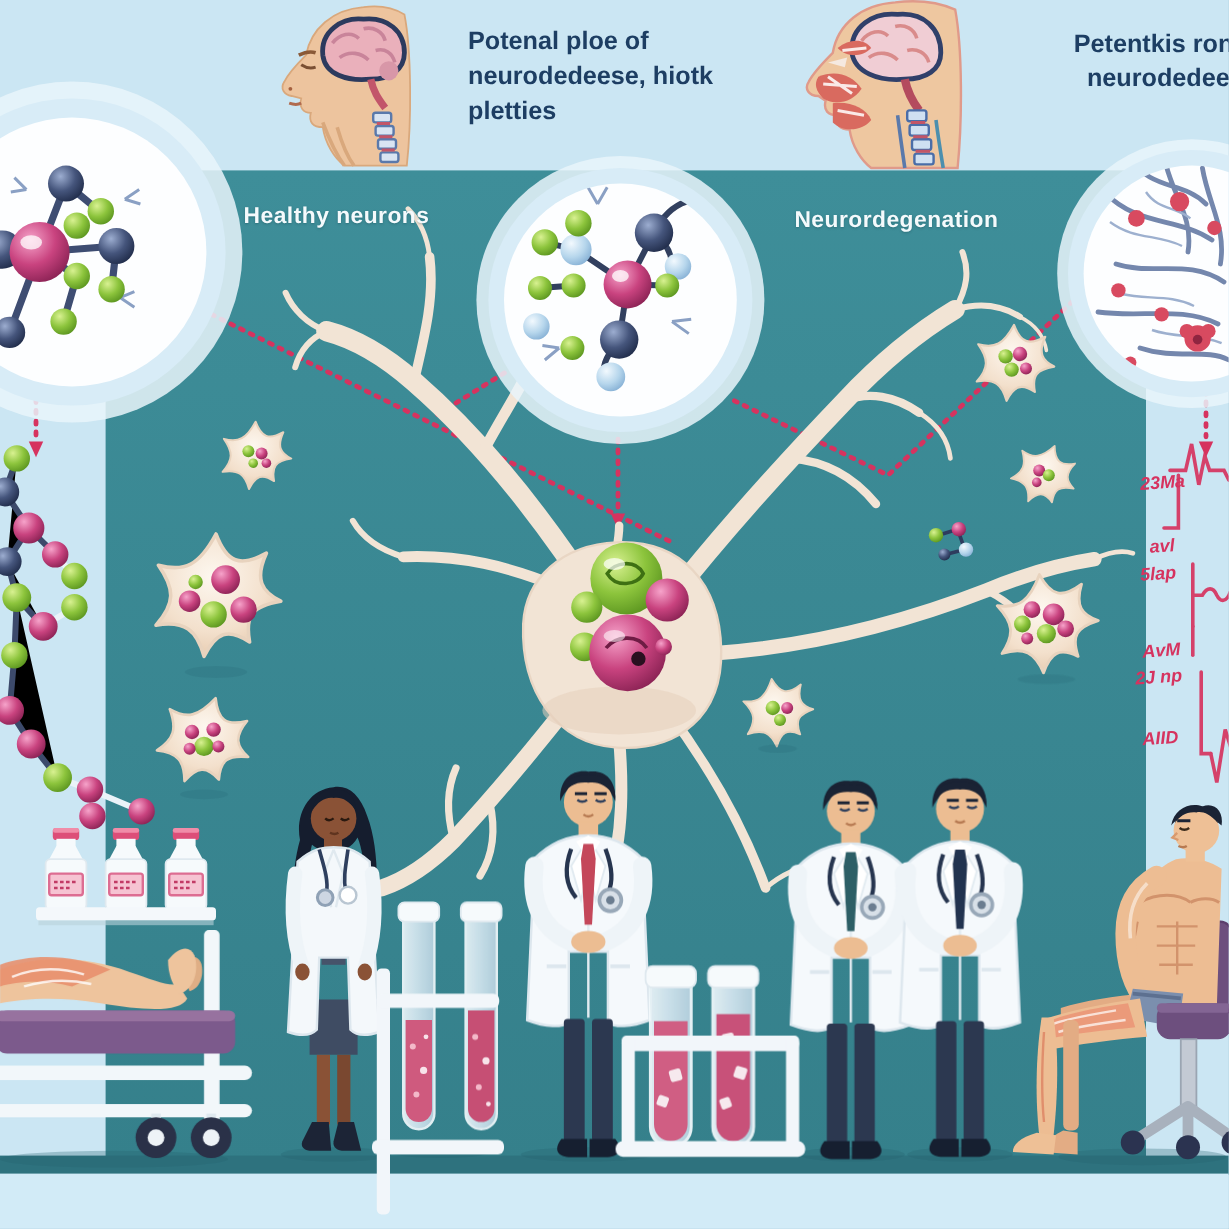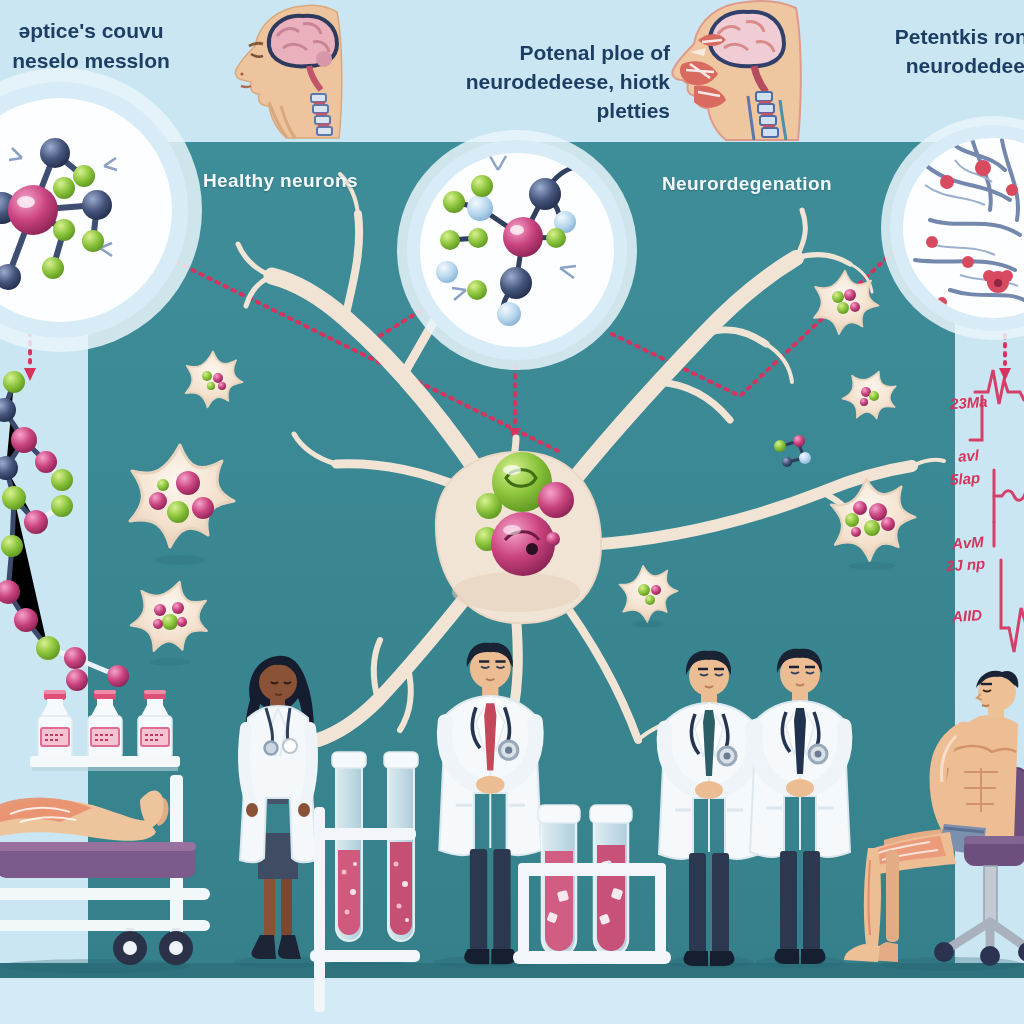--- a/index.html
+++ b/index.html
@@ -3,21 +3,21 @@
 <meta charset="utf-8">
 <style>
   html,body{margin:0;padding:0;background:#9bbccc;}
   .stage{position:relative;width:1024px;height:1024px;overflow:hidden;
          background:var(--background,#cbe6f3);
          font-family:"Liberation Sans",sans-serif;}
   svg.scene{position:absolute;left:0;top:0;width:1024px;height:1024px;display:block;}
   .cap{position:absolute;font-weight:bold;color:var(--header_text,#1d3e63);}
   .cap .ln{white-space:nowrap;}
   .t-left{left:2px;top:16px;width:178px;text-align:center;font-size:21px;line-height:30px;}
-  .t-center{left:390px;top:38px;width:280px;text-align:right;font-size:21px;line-height:29px;}
+  .t-center{left:390px;top:20px;width:280px;text-align:left;font-size:21px;line-height:29px;}
   .t-right{left:862px;top:22px;width:230px;text-align:center;font-size:21px;line-height:29px;}
   .sec-label{position:absolute;font-weight:bold;font-size:19px;color:var(--label_white,#f4fafc);
              letter-spacing:.4px;text-shadow:0 1px 2px rgba(20,60,70,.35);white-space:nowrap;}
   .lbl-healthy{left:203px;top:170px;}
   .lbl-degen{left:662px;top:173px;}
   .ekg-lab{position:absolute;font-weight:bold;font-style:italic;font-size:15px;
            color:var(--accent_pink,#c62f5e);transform:rotate(-4deg);white-space:nowrap;}
   .e0{left:950px;top:394px;} .e1{left:958px;top:447px;} .e2{left:950px;top:470px;}
   .e3{left:952px;top:534px;} .e4{left:946px;top:556px;} .e5{left:952px;top:607px;}
 </style>
@@ -556,24 +556,20 @@
     <rect x="84" y="176" width="62" height="8" rx="4" fill="#83659*" opacity="0"></rect>
     <rect x="84" y="176" width="62" height="8" rx="4" fill="#836594"></rect>
     <rect x="104" y="206" width="13" height="56" fill="#c3cad4" stroke="#9aa5b2" stroke-width="1.5"></rect>
     <path d="M110,262 L66,290 M110,262 L150,290 M110,262 V292" stroke="#a8b1bd" stroke-width="9" stroke-linecap="round" fill="none"></path>
     <circle cx="64" cy="292" r="10" fill="#2b3350"></circle>
         <circle cx="110" cy="296" r="10" fill="#2b3350"></circle>
         <circle cx="148" cy="292" r="10" fill="#2b3350"></circle>
   </g>
 </svg>
 
-<div class="cap t-left">
-  <div class="ln">əptice's couvu</div>
-  <div class="ln">neselo messlon</div>
-</div>
 <div class="cap t-center">
   <div class="ln">Potenal ploe of</div>
   <div class="ln">neurodedeese, hiotk</div>
   <div class="ln">pletties</div>
 </div>
 <div class="cap t-right">
   <div class="ln">Petentkis rong p</div>
   <div class="ln">neurodedeese</div>
 </div>
 

